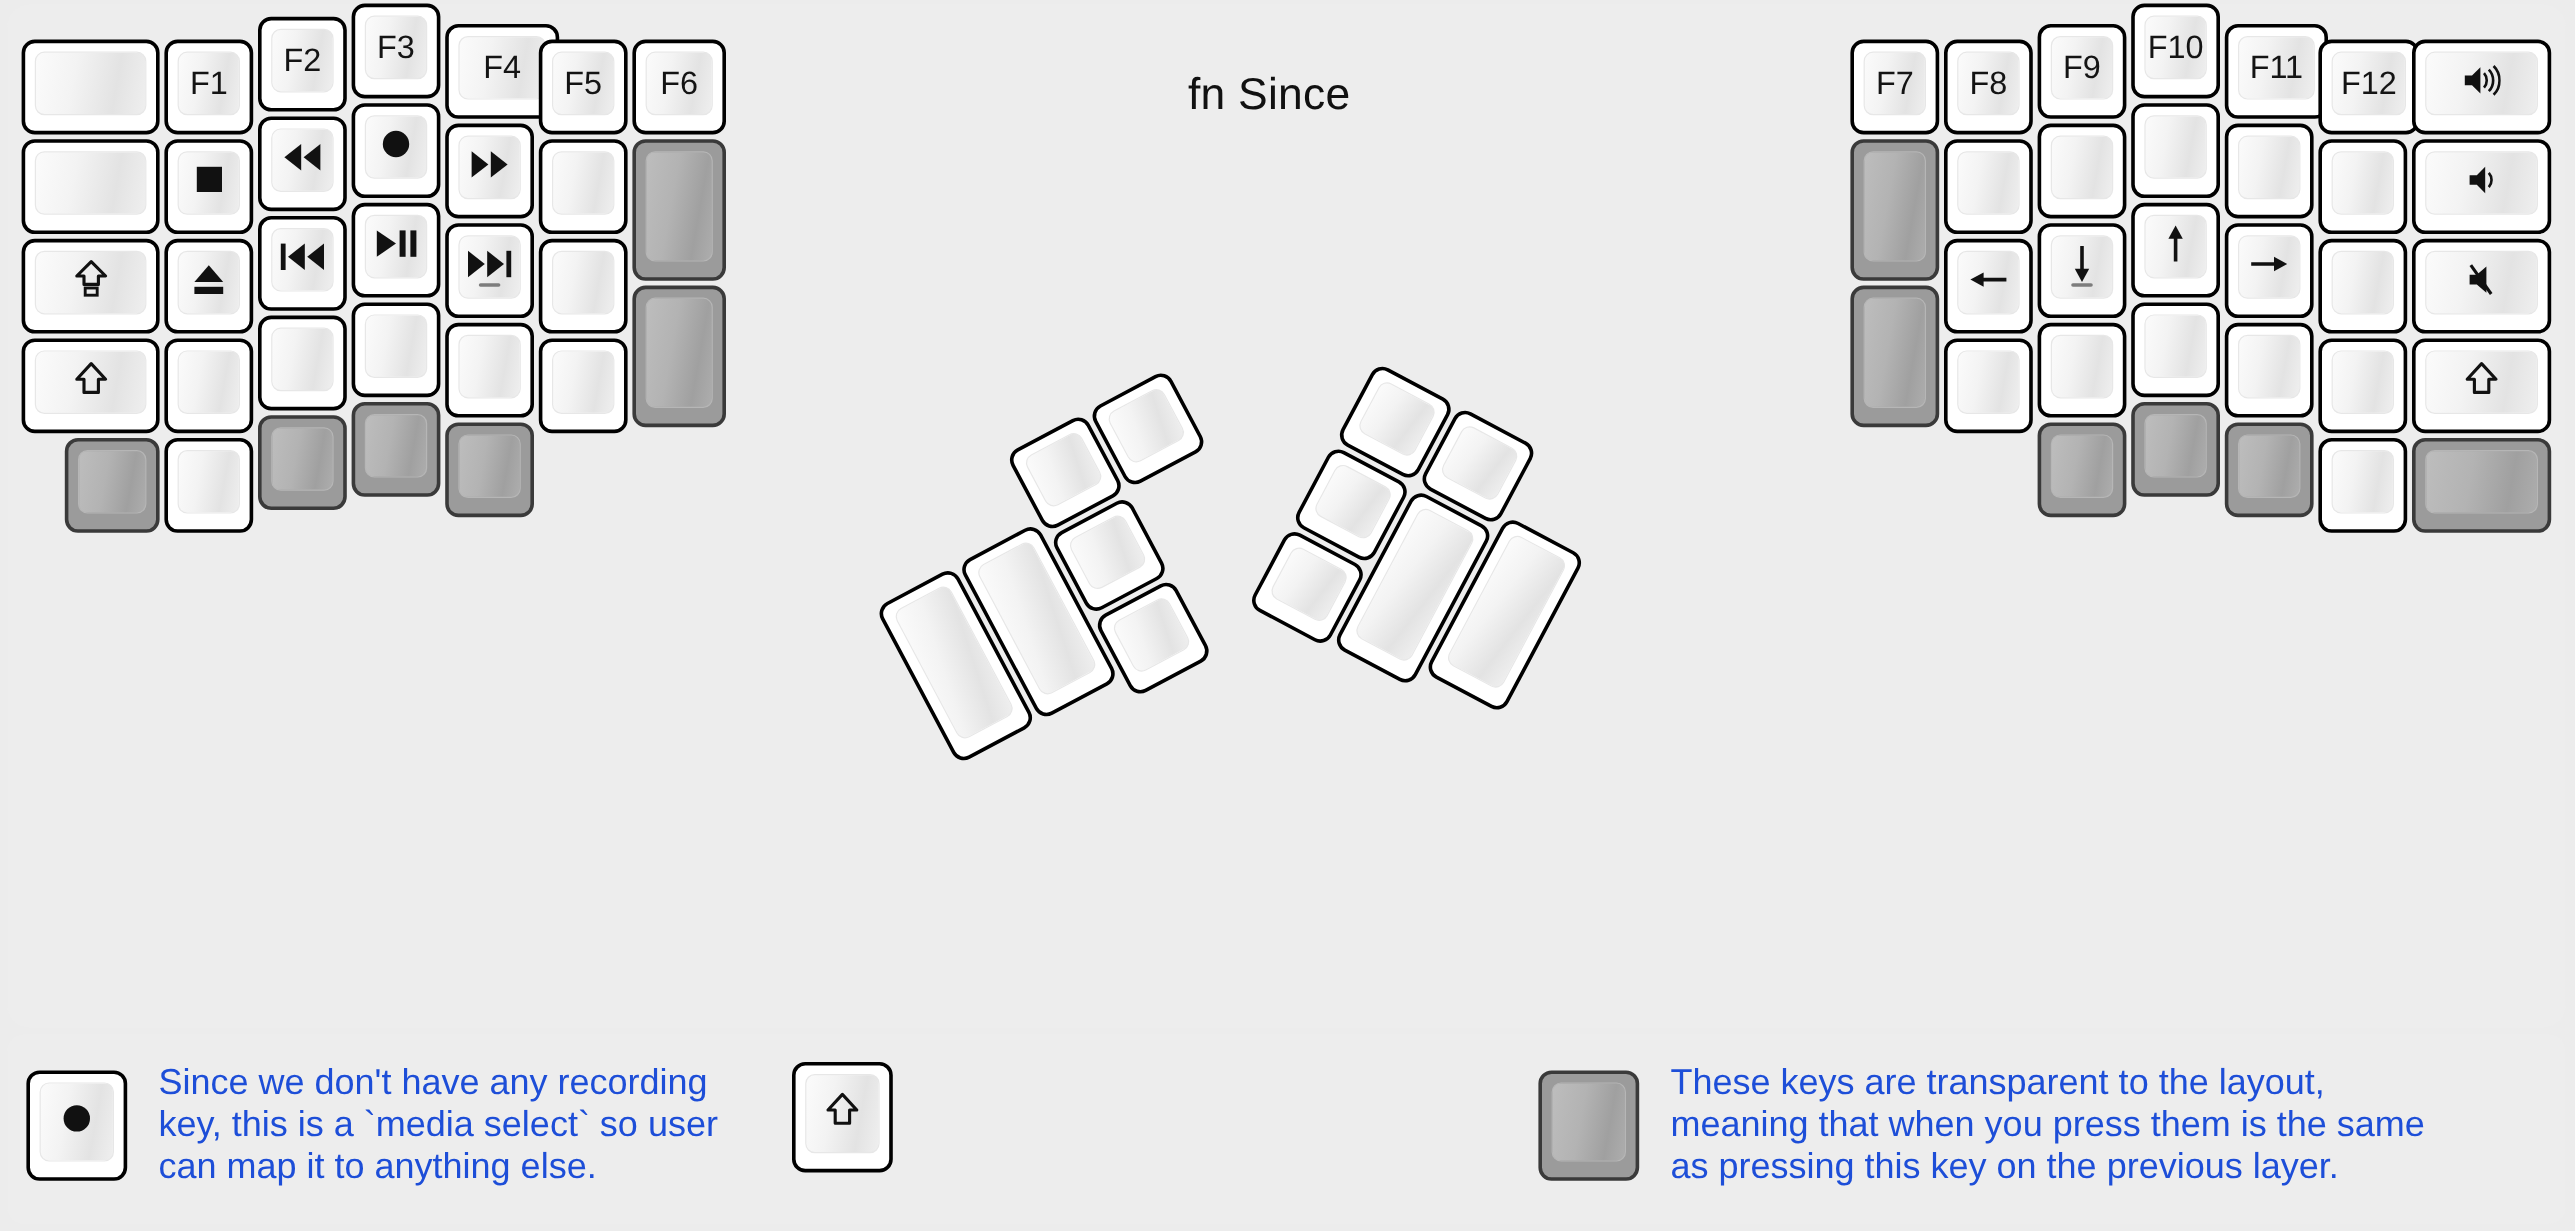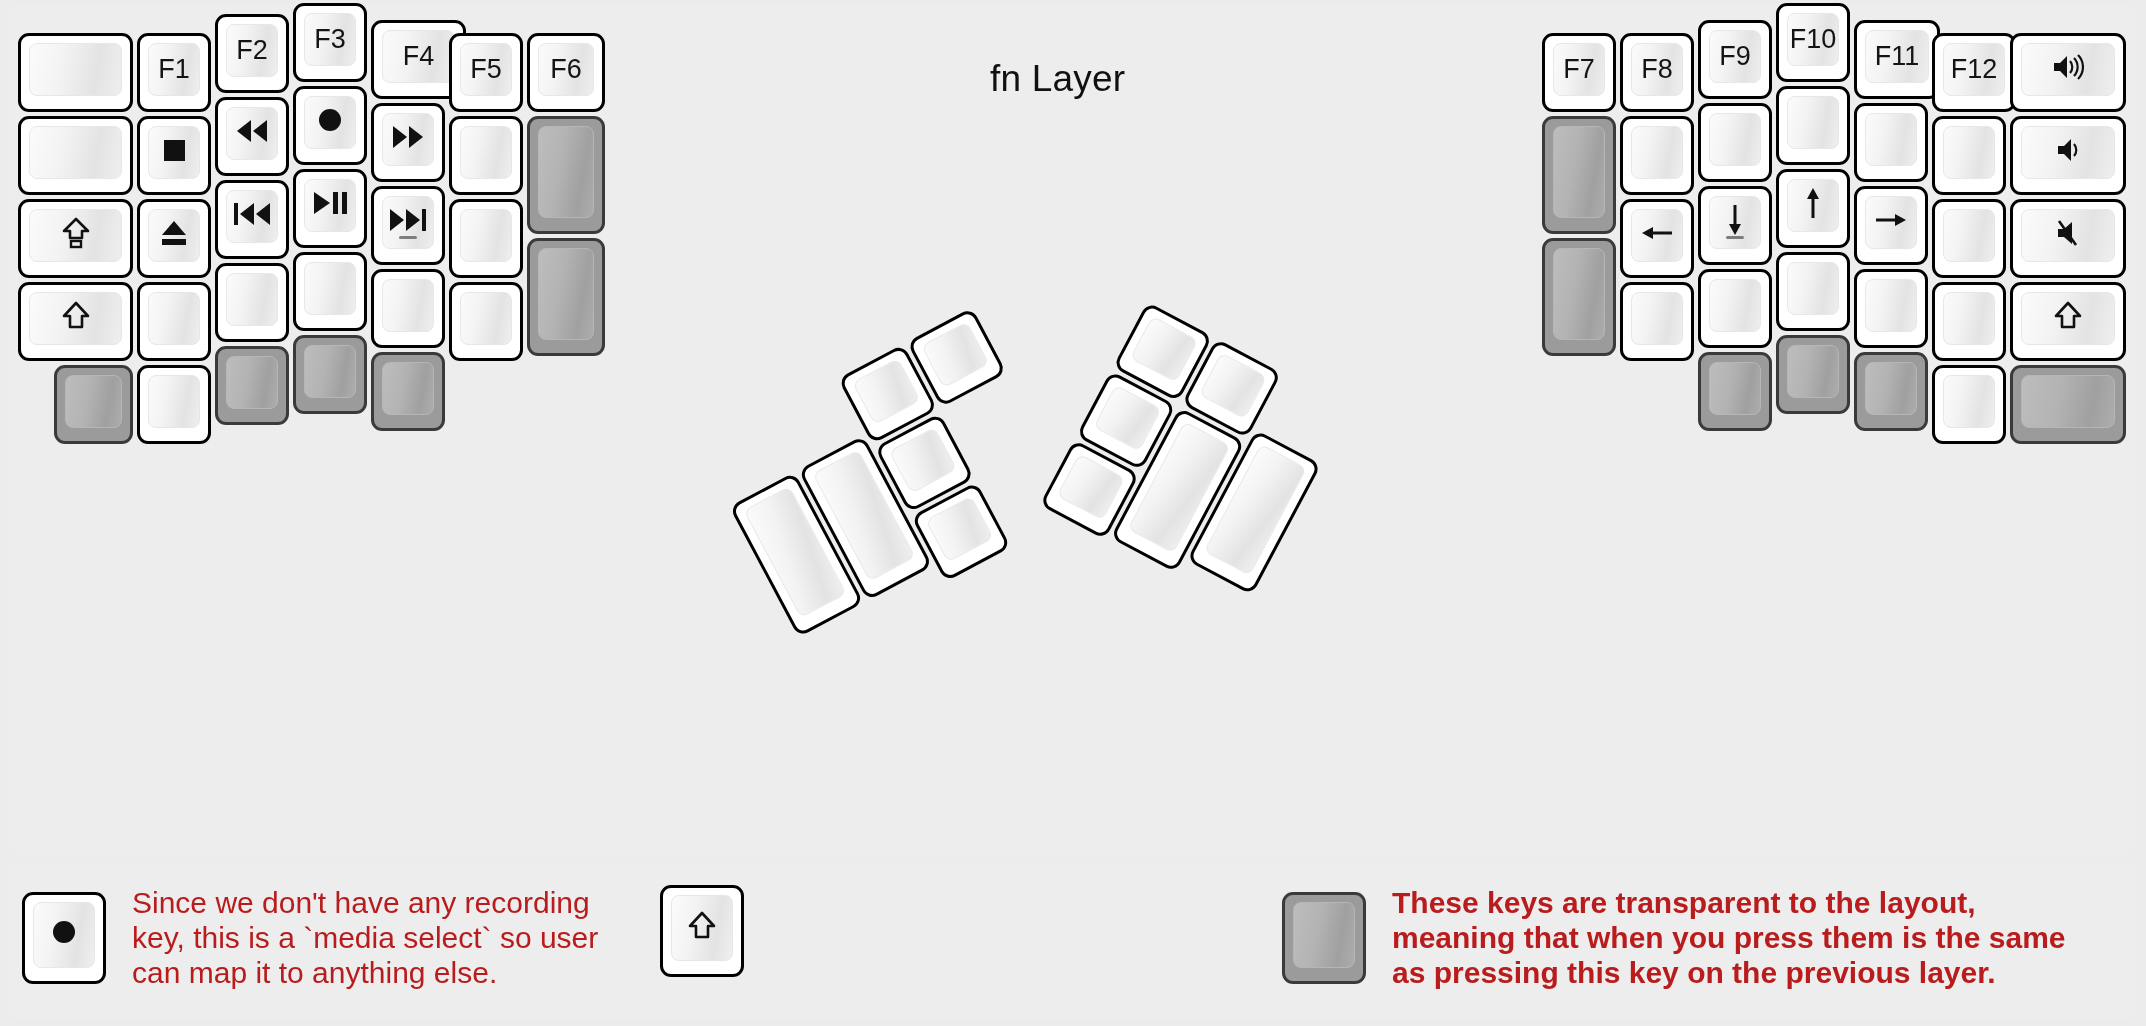--- a/index.html
+++ b/index.html
@@ -80,32 +80,32 @@
     position:absolute;left:8px;right:8px;top:7px;bottom:13px;border-radius:8px;
     background:linear-gradient(100deg,#fbfbfb 0%,#f3f3f3 35%,#e3e3e3 72%,#efefef 100%);
     border:1px solid #e7e7e7;display:flex;align-items:center;justify-content:center;
   }
   .legend-key.grey{background:#9b9b9b;border-color:#3a3a3a;}
   .legend-key.grey .top{
     background:linear-gradient(100deg,#bdbdbd 0%,#b3b3b3 40%,#a0a0a0 75%,#adadad 100%);
     border:1px solid #b6b6b6;
   }
   .legend-text{
-    margin-left:26px;font-size:30px;color:#b91c1c;line-height:1.17;
+    margin-left:26px;font-size:30px;color:#1d4ed8;line-height:1.17;
     white-space:pre-line;
   }
 </style>
 </head>
 <body>
 
 <div id="stage">
   <div id="panel"></div>
   <div id="legend-panel"></div>
 
-  <div id="title">fn Layer</div>
+  <div id="title">fn Since</div>
 
   <div id="left-half">
       <div class="key" style="left: 18px; top: 33px; width: 115px; height: 79px;">
         <div class="top"></div>
       </div>
       <div class="key" style="left: 18px; top: 116px; width: 115px; height: 79px;">
         <div class="top"></div>
       </div>
       <div class="key" style="left: 18px; top: 199px; width: 115px; height: 79px;">
         <div class="top">
@@ -470,21 +470,21 @@
       </div>
       <div class="legend-item" style="left: 660px; top: 885px;">
         <div class="legend-key">
           <div class="top">
             <span class="glyph"><svg width="28" height="30" viewBox="0 0 28 30">
                 <path d="M14 2 L26 15 L20 15 L20 26 L8 26 L8 15 L2 15 Z" fill="none" stroke="#111" stroke-width="2.6" stroke-linejoin="round"></path>
               </svg></span>
           </div>
         </div>
       </div>
-      <div class="legend-item" style="left: 1282px; top: 885px; font-weight: bold;">
+      <div class="legend-item" style="left: 1282px; top: 885px;">
         <div class="legend-key grey">
           <div class="top"></div>
         </div>
         <div class="legend-text">These keys are transparent to the layout,
 meaning that when you press them is the same
 as pressing this key on the previous layer.</div>
       </div>
     </div>
 </div>
 

